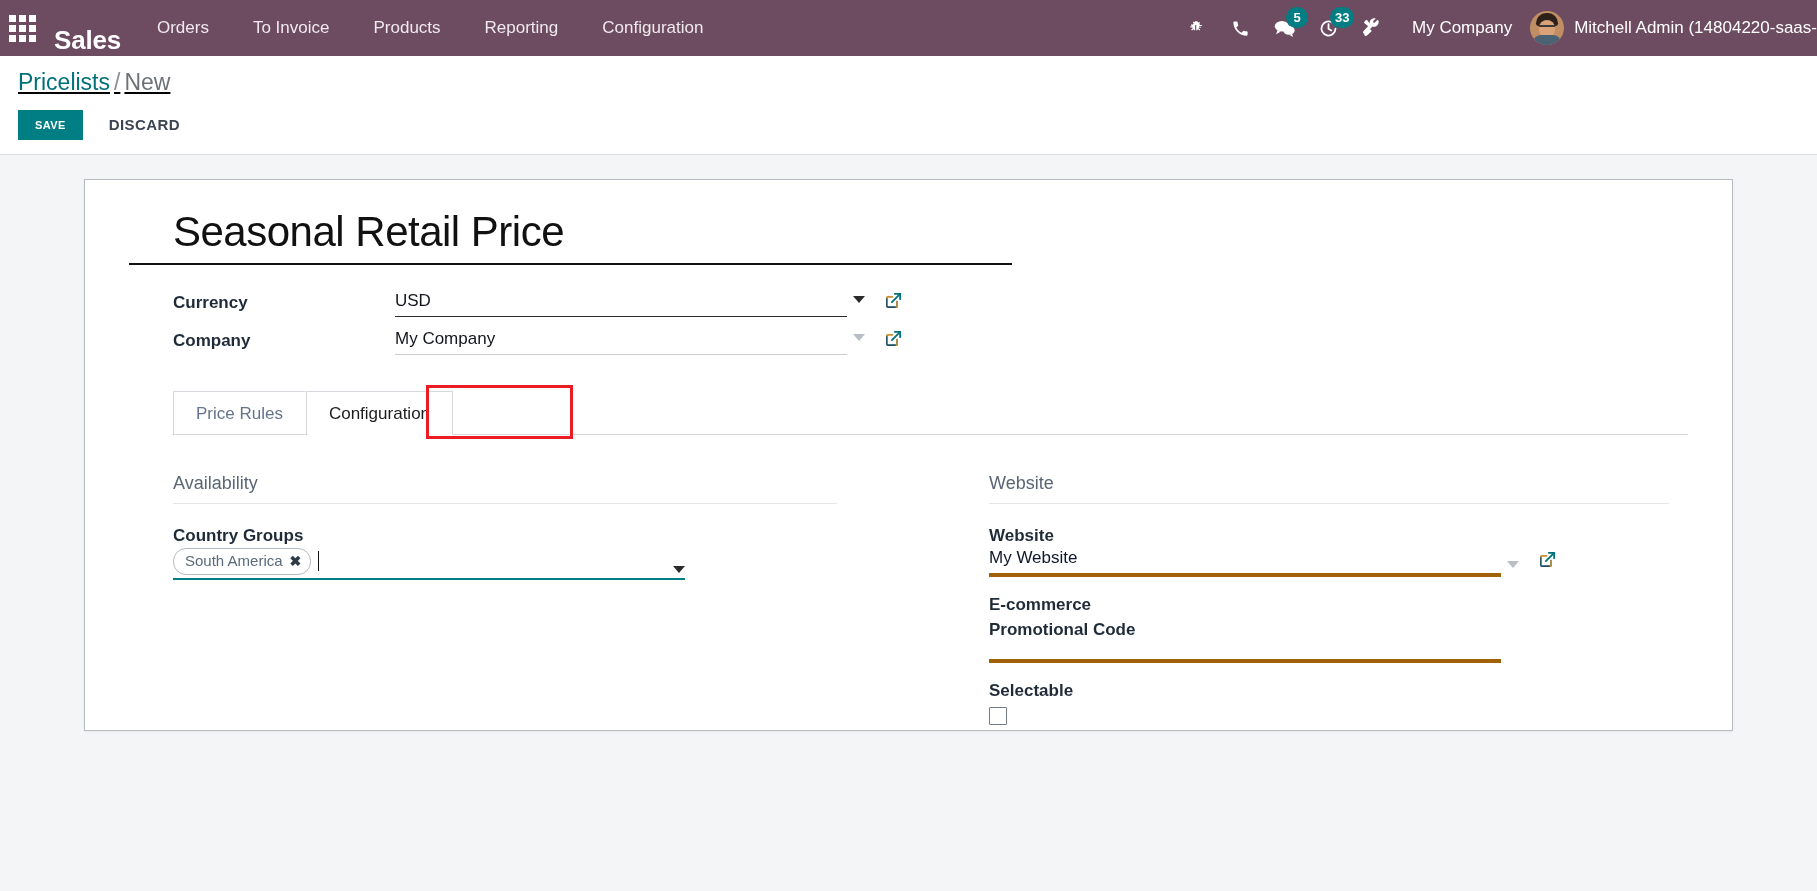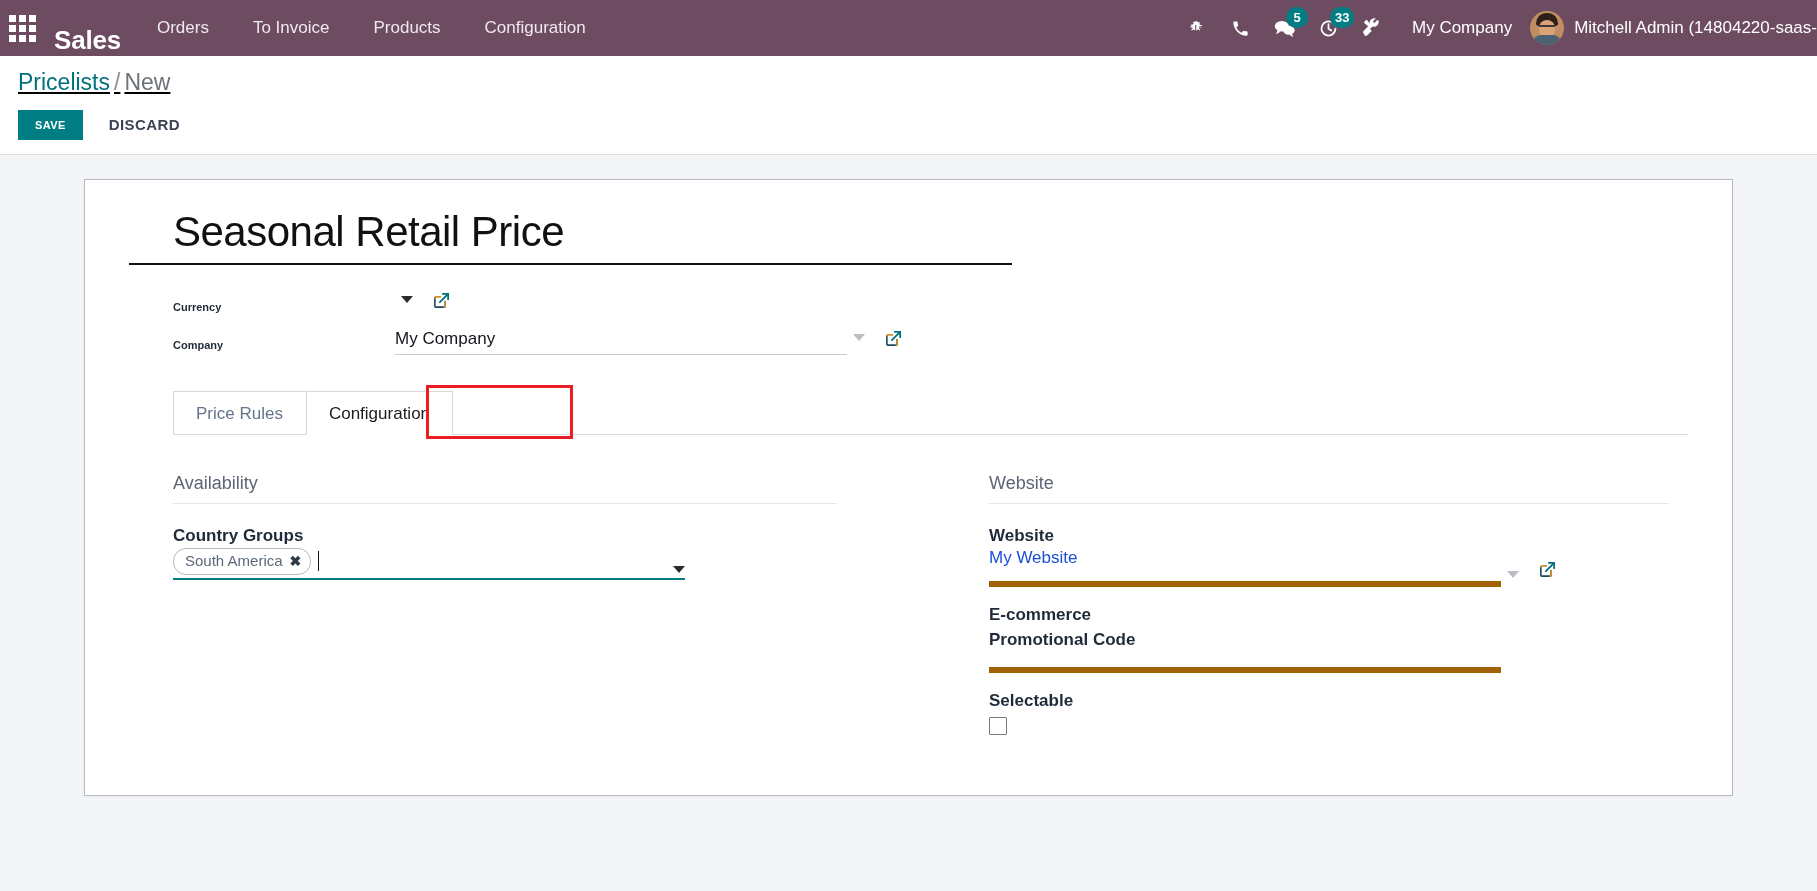--- a/index.html
+++ b/index.html
@@ -185,21 +185,21 @@
     font-family: inherit;
   }
 
   
   .sheet-bg { padding: 24px 0 0 0; }
   .sheet {
     background: #ffffff;
     border: 1px solid #b7bcc4;
     margin: 0 auto;
     width: 1649px;
-    height: 617px;
+    height: 552px;
     padding: 28px 44px 0 44px;
     box-shadow: 0 1px 3px rgba(0,0,0,0.05);
     position: relative;
   }
 
   .title-wrap { width: 883px; padding-left: 44px; }
   .rec-title {
     font-size: 42px;
     font-weight: normal;
     color: #111111;
@@ -210,21 +210,21 @@
   .title-underline { border-bottom: 2px solid #111111; }
 
   .fields-top { padding-left: 44px; margin-top: 26px; }
   .frow {
     display: flex;
     align-items: flex-end;
     margin-bottom: 11px;
   }
   .flabel {
     width: 222px;
-    font-size: 11px;
+    font-size: 17px;
     color: #1f2b38;
     font-weight: bold;
     padding-bottom: 5px;
     flex: 0 0 auto;
   }
   .fctl {
     width: 508px;
     display: flex;
     align-items: center;
     position: relative;
@@ -373,23 +373,23 @@
     width: 0; height: 0;
     border-left: 6px solid transparent;
     border-right: 6px solid transparent;
     border-top: 7px solid #2b2b2b;
     cursor: pointer;
   }
 
   .wfield {
     width: 512px;
     font-size: 17px;
-    color: #1d4ed8;
-    padding-bottom: 13px;
-    border-bottom: 6px solid #a16207;
+    color: #0f172a;
+    padding-bottom: 5px;
+    border-bottom: 4px solid #a16207;
     min-height: 27px;
     flex: 0 0 auto;
   }
   .wfield.empty { min-height: 20px; }
   .right-ctl { display: flex; align-items: flex-end; }
   .chk {
     width: 18px; height: 18px;
     border: 1px solid #737b85;
     background: #ffffff;
     cursor: pointer;
@@ -412,20 +412,21 @@
         <i></i>
         <i></i>
         <i></i>
       </div>
   </div>
   <div class="brand">Sales</div>
 
   <div class="nav-item">Orders</div>
   <div class="nav-item">To Invoice</div>
   <div class="nav-item">Products</div>
+  <div class="nav-item">Reporting</div>
   <div class="nav-item">Configuration</div>
 
   <div class="nav-right">
 
     <div class="sysicon">
       <svg width="19" height="19" viewBox="0 0 24 24" fill="#ffffff">
         <path d="M12 2.5c-1.2 0-2.2.7-2.7 1.7l-.9-.9-1 1 1.2 1.2c-.4.4-.7.9-.9 1.5H5v1.4h1.6c0 .3 0 .6.1.9H4.3v1.4h2.6c.1.3.2.6.3.9l-1.9 1.9 1 1 1.7-1.7c.6.8 1.4 1.4 2.3 1.7v-7h1.4v7c.9-.3 1.7-.9 2.3-1.7l1.7 1.7 1-1-1.9-1.9c.1-.3.2-.6.3-.9h2.6V9.8h-2.4c.1-.3.1-.6.1-.9H19V7.5h-2.7c-.2-.6-.5-1.1-.9-1.5l1.2-1.2-1-1-.9.9c-.5-1-1.5-1.7-2.7-1.7z"></path>
       </svg>
     </div>
 
@@ -490,20 +491,21 @@
 
   <div class="title-wrap title-underline">
     <div class="rec-title">Seasonal Retail Price</div>
   </div>
 
   <div class="fields-top">
 
     <div class="frow">
       <div class="flabel">Currency</div>
       <div class="fctl">
+        <div class="val underline-dark">USD</div>
         <div class="caret"></div>
         <span class="ext-link">
           <svg width="19" height="19" viewBox="0 0 20 20" fill="none">
             <path d="M3 7.2V16a1 1 0 0 0 1 1h8.8a1 1 0 0 0 1-1V11" stroke="#1d4a63" stroke-width="1.7" stroke-linecap="round"></path>
             <path d="M3 7.2a1 1 0 0 1 1-1h5" stroke="#c8922f" stroke-width="1.7" stroke-linecap="round"></path>
             <path d="M13.8 11V16a1 1 0 0 1-1 1" stroke="#c8922f" stroke-width="1.7" stroke-linecap="round"></path>
             <path d="M8.3 11.7L17 3" stroke="#00717c" stroke-width="1.9" stroke-linecap="round"></path>
             <path d="M11.4 3H17v5.6" stroke="#00717c" stroke-width="1.9" stroke-linecap="round" stroke-linejoin="round"></path>
           </svg>
         </span>

